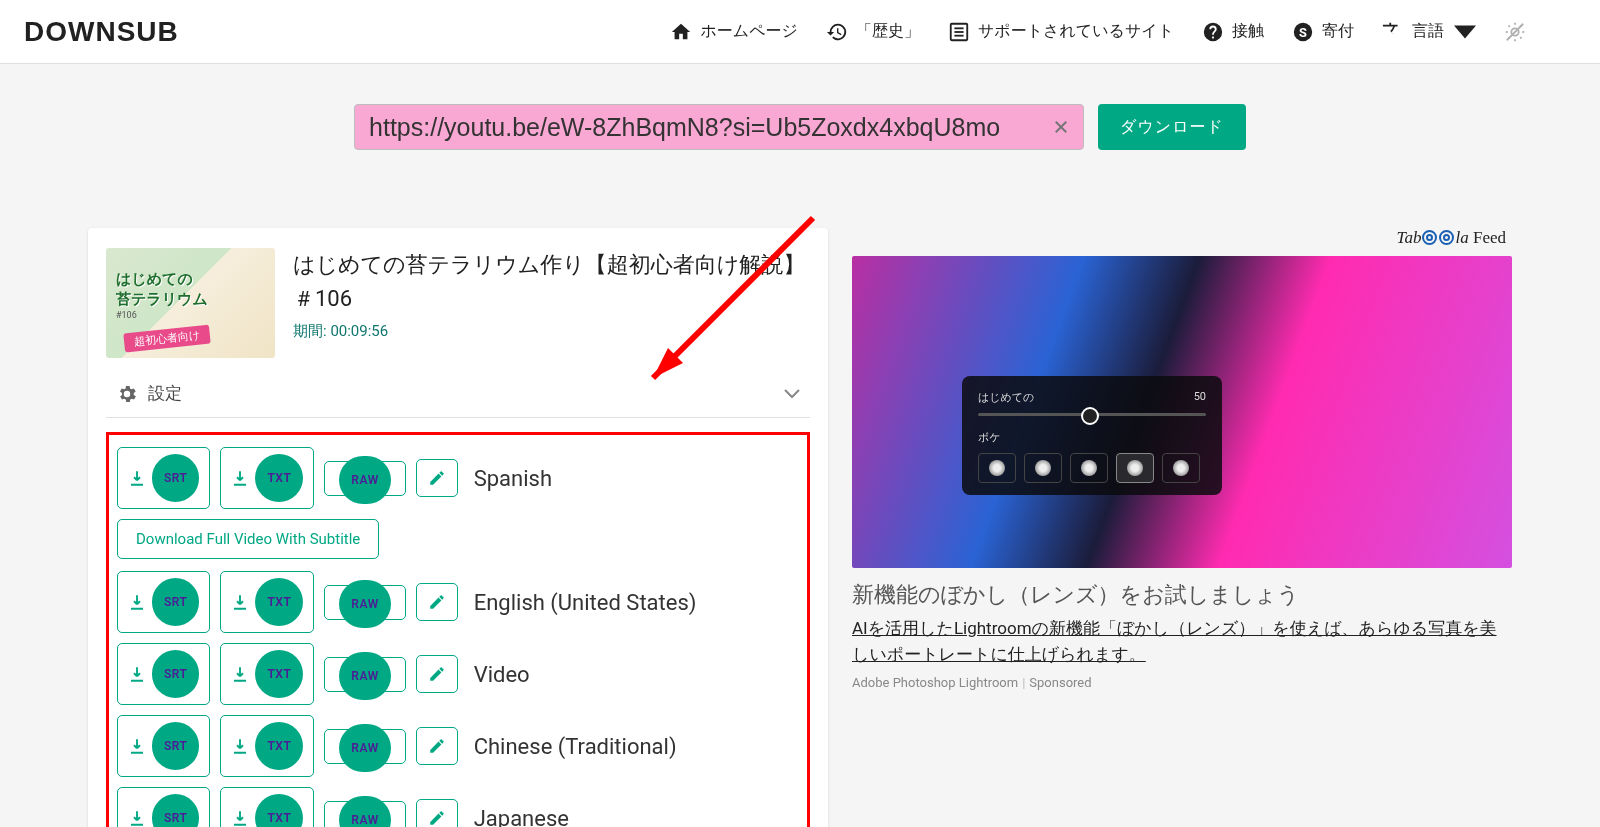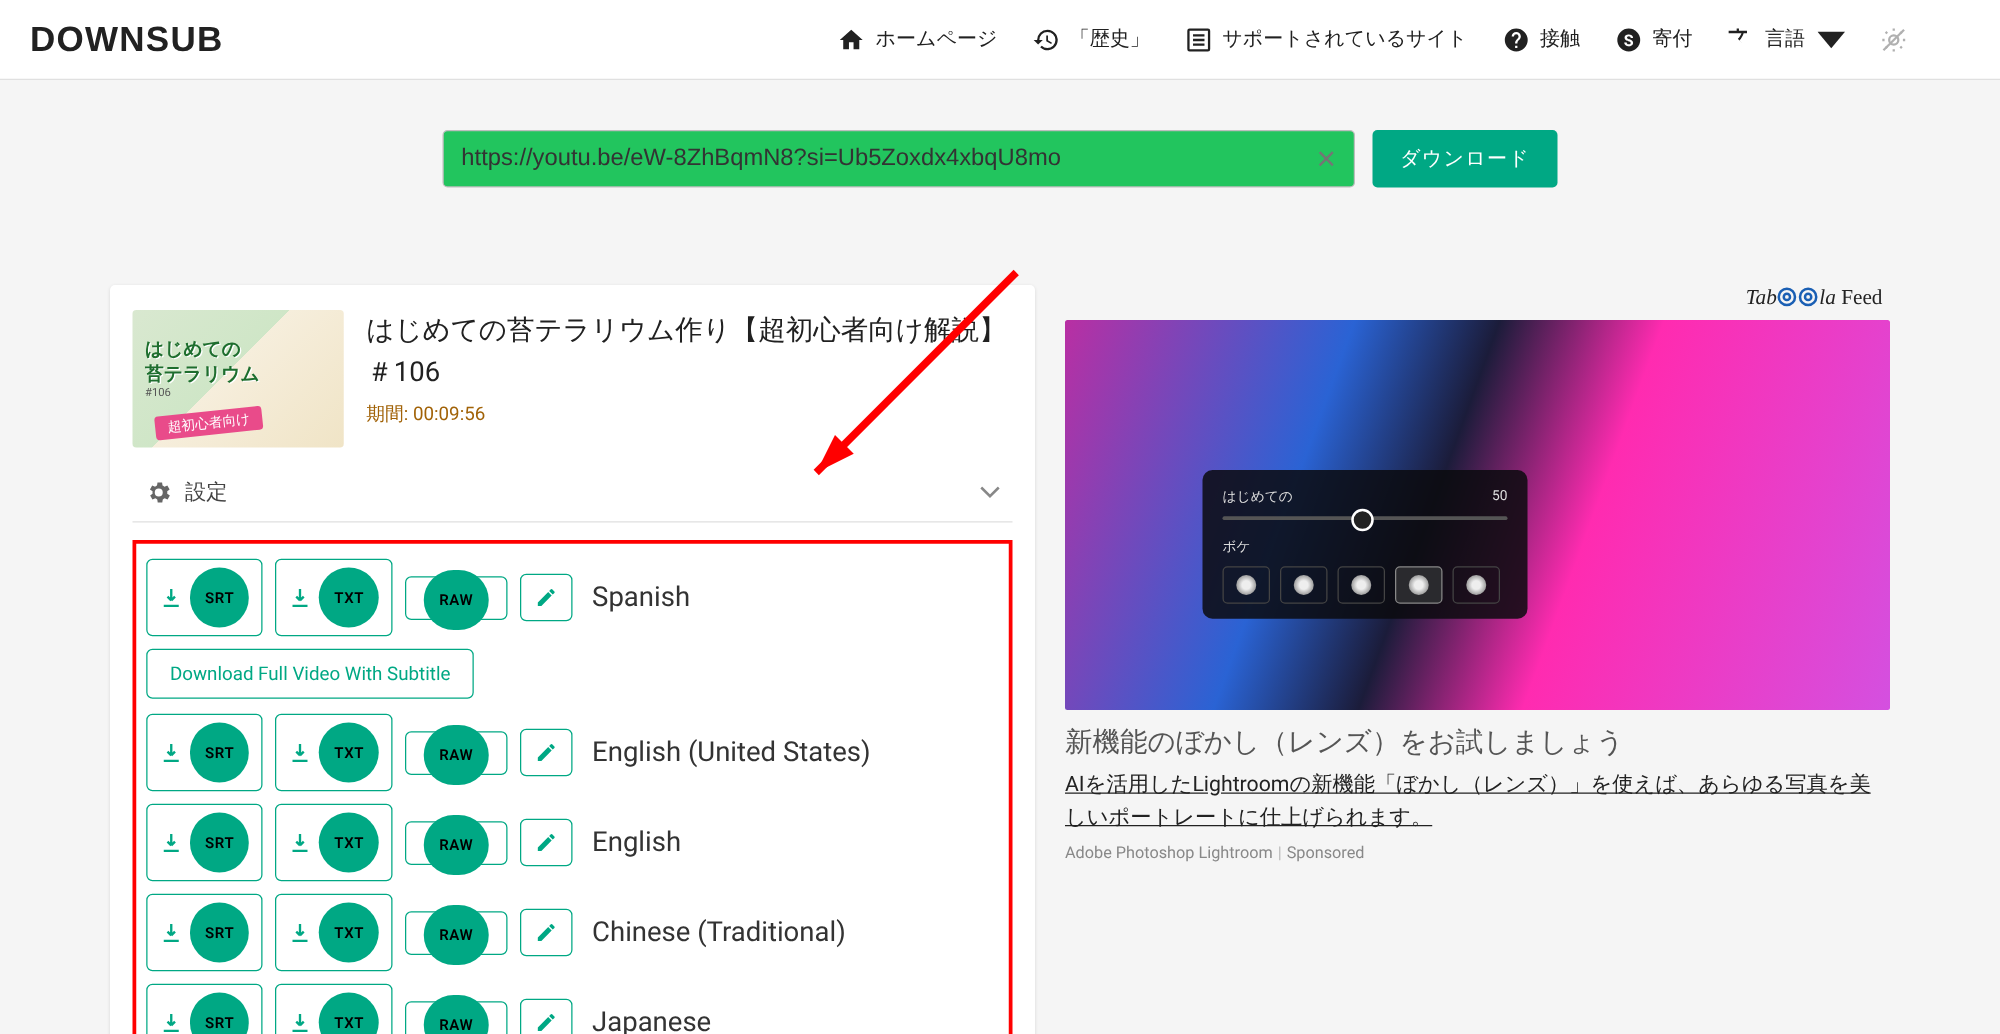--- a/index.html
+++ b/index.html
@@ -8,44 +8,44 @@
     .header { background: #fff; border-bottom: 1px solid #e0e0e0; height: 64px; display: flex; align-items: center; padding: 0 24px; }
     .logo { font-family: Impact, sans-serif; font-size: 28px; font-weight: 900; letter-spacing: 1px; color: #212121; }
     .nav { margin-left: auto; display: flex; align-items: center; gap: 28px; margin-right: 50px;}
     .nav-item { display: flex; align-items: center; gap: 8px; font-size: 16px; color: #212121; cursor: pointer; }
     .nav-item svg { width: 22px; height: 22px; }
     .nav-item .caret { margin-left: 2px; }
     .theme-toggle { opacity: 0.35; }
 
     .search-row { display: flex; justify-content: center; align-items: center; gap: 14px; padding: 40px 0 18px; }
     .search-box { position: relative; width: 730px; }
-    .search-input { width: 100%; height: 46px; border: 1px solid #bdbdbd; border-radius: 4px; padding: 0 60px 0 14px; font-size: 19px; color: #333; outline: none; background:#22c55e;}
+    .search-input { width: 100%; height: 46px; border: 1px solid #bdbdbd; border-radius: 4px; padding: 0 60px 0 14px; font-size: 25px; color: #333; outline: none; background:#f9a8d4;}
     .clear-btn { position: absolute; right: 8px; top: 50%; transform: translateY(-50%); background: none; border: none; cursor: pointer; color: #757575; font-size: 20px; padding:6px;}
     .download-btn { height: 46px; padding: 0 22px; background: #00a884; color: #fff; border: none; border-radius: 4px; font-size: 16px; cursor: pointer; letter-spacing: 1px;}
 
     .content { display: flex; justify-content: center; gap: 24px; margin-top: 60px; padding: 0 24px;}
     .card { background: #fff; border-radius: 4px; box-shadow: 0 1px 3px rgba(0,0,0,.12); padding: 20px 18px; width: 740px; position: relative;}
     .video-header { display: flex; gap: 18px; }
     .thumb { width: 169px; height: 110px; border-radius: 3px; background: linear-gradient(135deg,#d9e8d0 0%, #cfe6c7 45%, #f6eedc 45%, #f0e4c6 100%); position: relative; overflow:hidden; flex-shrink:0;}
     .thumb-txt1 { position:absolute; top:22px; left:10px; font-size:15px; font-weight:700; color:#1e6e2e; text-shadow:1px 1px 0 #fff;}
     .thumb-txt2 { position:absolute; top:42px; left:10px; font-size:15px; font-weight:700; color:#1e6e2e; text-shadow:1px 1px 0 #fff;}
     .thumb-tag { position:absolute; bottom:10px; left:18px; font-size:11px; color:#fff; background:#e94b8a; padding:2px 10px; border-radius:3px; transform: rotate(-6deg);}
     .thumb-num { position:absolute; top:62px; left:10px; font-size:9px; color:#555;}
     .video-meta h2 { font-size: 22px; font-weight: 400; line-height: 1.55; color: #212121; }
-    .video-meta .duration { color: #a16207; font-size: 15px; margin-top: 6px; }
+    .video-meta .duration { color: #0f766e; font-size: 15px; margin-top: 6px; }
 
     .settings-row { display: flex; align-items: center; justify-content: space-between; margin-top: 18px; border-bottom: 1px solid #e0e0e0; padding-bottom: 12px; padding-top:6px;}
     .settings-btn { display:flex; align-items:center; gap:10px; font-size:17px; color:#444; cursor:pointer; padding-left:10px;}
     .settings-row .expand { color:#888; cursor:pointer; padding:4px 10px;}
 
     .lang-list { border: 3px solid #ff0000; margin-top: 14px; padding: 12px 8px 8px;}
     .lang-row { display: flex; align-items: center; gap: 10px; margin-bottom: 10px; }
     .pill-btn { display:inline-flex; align-items:center; gap:6px; border:1.5px solid #00a884; border-radius:5px; padding:6px 10px; cursor:pointer; background:#fff;}
     .pill-btn .dl-icon { color:#00a884; }
-    .pill-badge { background:#00a884; color:#000000; border-radius:999px; font-size:12px; font-weight:600; padding:17px 12px; letter-spacing:.5px;}
+    .pill-badge { background:#00a884; color:#4c1d95; border-radius:999px; font-size:12px; font-weight:600; padding:17px 12px; letter-spacing:.5px;}
     .pill-raw { border:1.5px solid #00a884; border-radius:5px; padding:7px 14px; cursor:pointer; background:#fff;}
     .pill-raw .pill-badge { background:#00a884; }
     .edit-btn { border:1.5px solid #00a884; border-radius:5px; width:42px; height:38px; display:flex; align-items:center; justify-content:center; cursor:pointer; background:#fff; color:#00a884;}
     .lang-label { font-size:22px; color:#333; margin-left:6px;}
     .full-dl { display:inline-block; border:1.5px solid #00a884; border-radius:5px; padding:10px 18px; color:#00a884; font-size:15px; cursor:pointer; margin: 0 0 12px 0;}
 
     .sidebar { width: 660px; }
     .taboola { text-align: right; font-style: italic; font-family: Georgia, serif; color:#222; font-size:17px; margin-bottom: 8px; padding-right:6px;}
     .ad-card { position: relative; }
     .ad-close { position:absolute; top:6px; right:0; width:20px; height:20px; border-radius:50%; background:#999; color:#fff; font-size:13px; display:flex; align-items:center; justify-content:center; cursor:pointer;}
@@ -238,21 +238,21 @@
               <path d="M12 3v12m0 0l-4-4m4 4l4-4M4 21h16"></path>
             </svg>
             <span class="pill-badge">TXT</span>
           </div>
         <div class="pill-raw"><span class="pill-badge">RAW</span></div>
         <div class="edit-btn">
             <svg width="18" height="18" viewBox="0 0 24 24" fill="currentColor">
               <path d="M3 17.3V21h3.8L17.8 9.9l-3.7-3.8zm17.7-10.2a1 1 0 000-1.4L18.3 3.3a1 1 0 00-1.4 0l-1.8 1.8 3.8 3.8z"></path>
             </svg>
           </div>
-        <span class="lang-label">English</span>
+        <span class="lang-label">Video</span>
       </div>
       
       <div class="lang-row">
         <div class="pill-btn">
             <svg class="dl-icon" width="18" height="18" viewBox="0 0 24 24" fill="none" stroke="currentColor" stroke-width="2.5">
               <path d="M12 3v12m0 0l-4-4m4 4l4-4M4 21h16"></path>
             </svg>
             <span class="pill-badge">SRT</span>
           </div>
         <div class="pill-btn">

